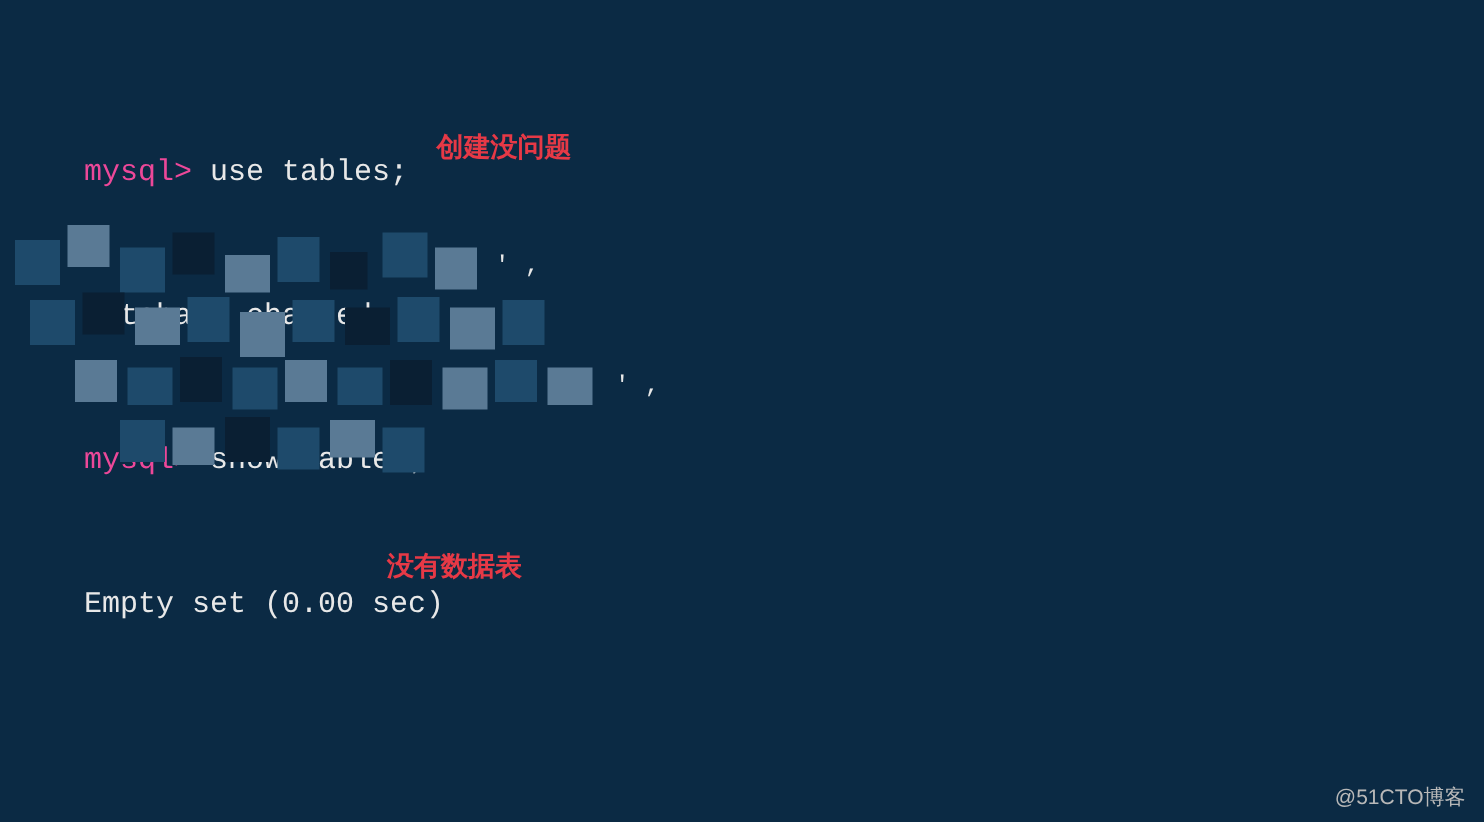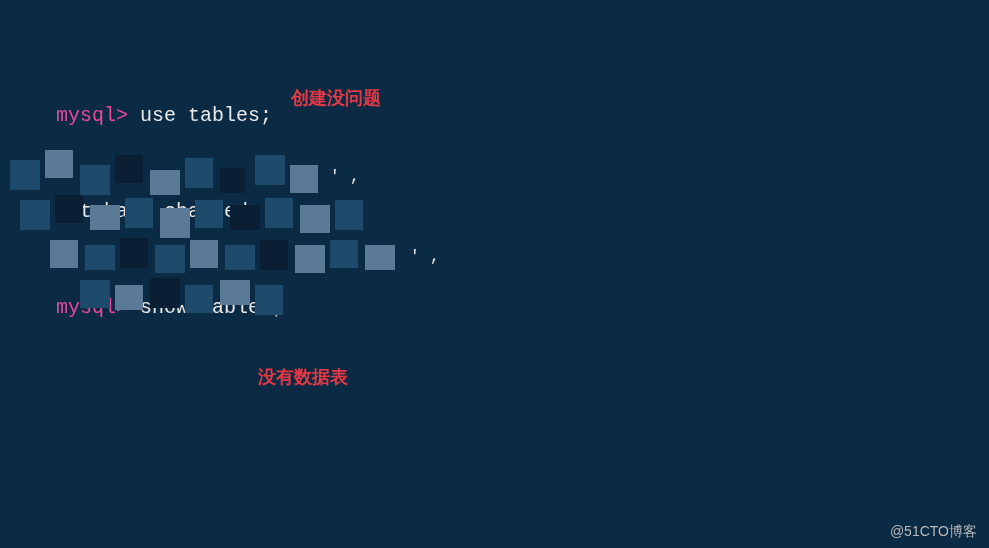--- a/index.html
+++ b/index.html
@@ -79,20 +79,21 @@
     <span class="prompt">mysql&gt; </span><span>use tables;</span>
     <span class="annotation" style="left: 250px; top: 14px; margin-left: 33px;">创建没问题</span>
   </div>
   <div class="line">
     <span>Database changed</span>
   </div>
   <div class="line">
     <span class="prompt">mysql&gt; </span><span>show tables;</span>
   </div>
   <div class="line">
+    <span>Empty set (0.00 sec)</span>
     <span class="annotation" style="left: 250px; top: 5px;">没有数据表</span>
   </div>
 
   <div class="pixelation-area">
     <div class="pixel-block" style="left:0px;top:10px;width:30px;height:30px;"></div>
     <div class="pixel-light" style="left:35px;top:0px;width:28px;height:28px;"></div>
     <div class="pixel-block" style="left:70px;top:15px;width:30px;height:30px;"></div>
     <div class="pixel-dark" style="left:105px;top:5px;width:28px;height:28px;"></div>
     <div class="pixel-light" style="left:140px;top:20px;width:30px;height:25px;"></div>
     <div class="pixel-block" style="left:175px;top:8px;width:28px;height:30px;"></div>

